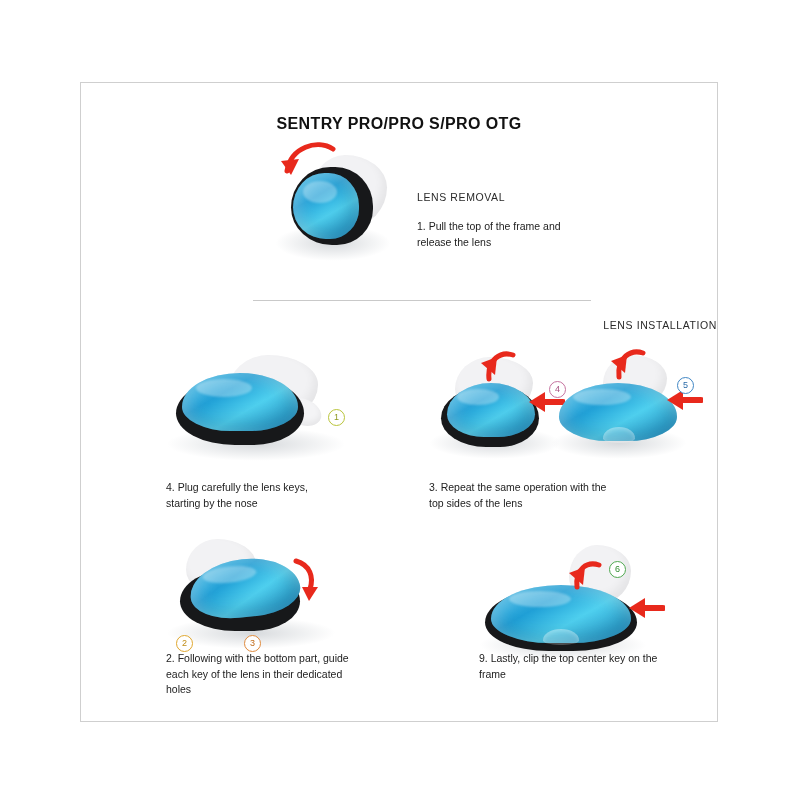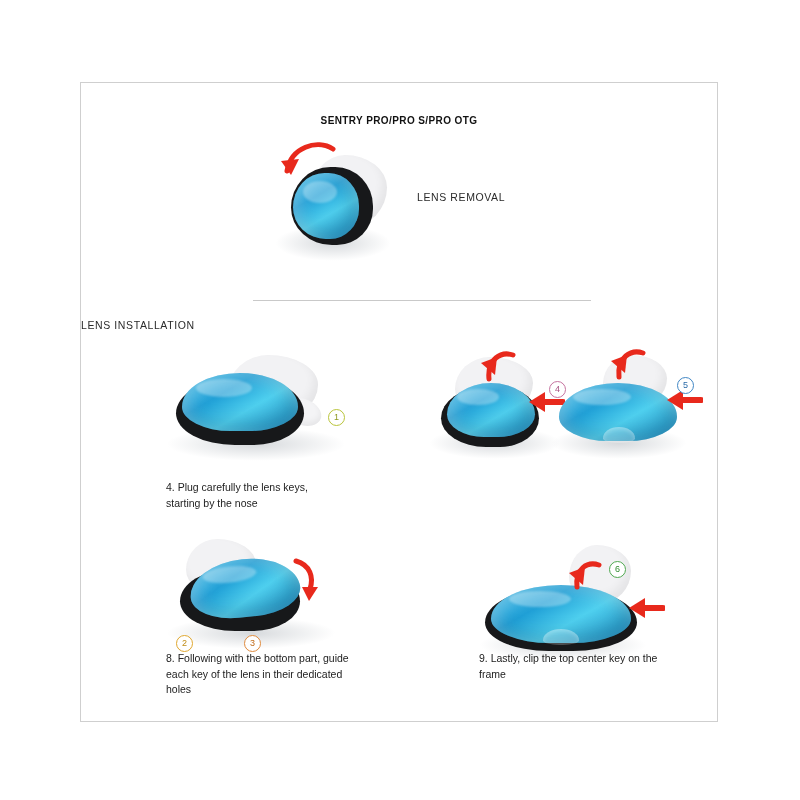--- a/index.html
+++ b/index.html
@@ -25,21 +25,21 @@
     background: #ffffff;
     box-sizing: border-box;
   }
 
   .title {
     position: absolute;
     left: 0;
     top: 32px;
     width: 100%;
     text-align: center;
-    font-size: 10px;
+    font-size: 16px;
     font-weight: bold;
     letter-spacing: 0.4px;
     color: #111;
   }
 
   .divider {
     position: absolute;
     left: 172px;
     top: 217px;
     width: 338px;
@@ -155,24 +155,25 @@
       <div class="gloss" style="left:10px; top:8px; width:34px; height:22px;"></div>
     </div>
 
     <svg class="arrow" style="left:6px; top:-6px;" width="62" height="46" viewBox="0 0 62 46">
       <path d="M10 36 C 14 12, 40 4, 56 14" stroke="#e8291c" stroke-width="5" fill="none" stroke-linecap="round"></path>
       <path d="M14 40 L 4 26 L 22 24 Z" fill="#e8291c"></path>
     </svg>
   </div>
 
   <div class="section-label" style="left:336px; top:108px;">LENS REMOVAL</div>
+  <div class="caption" style="left:336px; top:136px; width:180px;">1. Pull the top of the frame and release the lens</div>
 
   <div class="divider"></div>
 
-  <div class="section-label" style="left:0; top:236px; width:100%; text-align:left;">LENS INSTALLATION</div>
+  <div class="section-label" style="left:0; top:236px; width:100%; text-align:right;">LENS INSTALLATION</div>
 
   <div class="goggle-wrap" style="left:85px; top:270px; width:200px; height:110px;">
     <div class="shadow" style="left:0px; top:74px; width:180px; height:34px;"></div>
     <div class="hand" style="left:62px; top:2px; width:90px; height:66px;"></div>
     <div class="finger" style="left:118px; top:46px; width:38px; height:26px; transform:rotate(22deg);"></div>
     <div class="frame" style="left:10px; top:26px; width:128px; height:66px; border-radius:46% 40% 40% 46% / 52% 52% 48% 48%;"></div>
     <div class="lens flat" style="left:16px; top:20px; width:116px; height:58px;">
       <div class="gloss" style="left:14px; top:6px; width:56px; height:18px;"></div>
     </div>
     <div class="badge b1" style="left:162px; top:56px;">1</div>
@@ -188,21 +189,21 @@
       <div class="gloss" style="left:14px; top:6px; width:54px; height:16px;"></div>
     </div>
     <svg class="arrow" style="left:118px; top:22px;" width="40" height="52" viewBox="0 0 40 52">
       <path d="M12 6 C 26 10, 30 22, 26 34" stroke="#e8291c" stroke-width="5" fill="none" stroke-linecap="round"></path>
       <path d="M18 32 L 34 32 L 25 46 Z" fill="#e8291c"></path>
     </svg>
     <div class="badge b2" style="left:10px; top:102px;">2</div>
     <div class="badge b3" style="left:78px; top:102px;">3</div>
   </div>
 
-  <div class="caption" style="left:85px; top:568px; width:185px;">8. Following with the bottom part, guide each key of the lens in their dedicated holes</div>
+  <div class="caption" style="left:85px; top:568px; width:185px;">2. Following with the bottom part, guide each key of the lens in their dedicated holes</div>
 
   <div class="goggle-wrap" style="left:348px; top:270px; width:140px; height:110px;">
     <div class="shadow" style="left:0px; top:74px; width:132px; height:32px;"></div>
     <div class="hand" style="left:26px; top:4px; width:78px; height:58px;"></div>
     <div class="frame" style="left:12px; top:34px; width:98px; height:60px; border-radius:46% 40% 40% 46% / 52% 52% 48% 48%;"></div>
     <div class="lens flat" style="left:18px; top:30px; width:88px; height:54px;">
       <div class="gloss" style="left:10px; top:6px; width:42px; height:16px;"></div>
     </div>
     <svg class="arrow" style="left:50px; top:-8px;" width="44" height="42" viewBox="0 0 44 42">
       <path d="M10 34 C 8 14, 22 6, 34 10" stroke="#e8291c" stroke-width="5" fill="none" stroke-linecap="round"></path>
@@ -226,20 +227,21 @@
       <path d="M10 34 C 8 14, 22 6, 34 10" stroke="#e8291c" stroke-width="5" fill="none" stroke-linecap="round"></path>
       <path d="M2 18 L 18 12 L 16 30 Z" fill="#e8291c"></path>
     </svg>
     <svg class="arrow" style="left:112px; top:34px;" width="40" height="22" viewBox="0 0 40 22">
       <path d="M38 11 L 18 11" stroke="#e8291c" stroke-width="6" fill="none" stroke-linecap="round"></path>
       <path d="M20 1 L 4 11 L 20 21 Z" fill="#e8291c"></path>
     </svg>
     <div class="badge b5" style="left:126px; top:22px;">5</div>
   </div>
 
+  <div class="caption" style="left:348px; top:397px; width:180px;">3. Repeat the same operation with the top sides of the lens</div>
 
   <div class="goggle-wrap" style="left:398px; top:458px; width:190px; height:120px;">
     <div class="shadow" style="left:0px; top:88px; width:168px; height:32px;"></div>
     <div class="hand" style="left:90px; top:4px; width:62px; height:58px;"></div>
     <div class="frame" style="left:6px; top:48px; width:152px; height:62px; border-radius:44% 44% 42% 42% / 54% 54% 46% 46%;"></div>
     <div class="lens flat" style="left:12px; top:44px; width:140px; height:58px;">
       <div class="gloss" style="left:18px; top:6px; width:62px; height:16px;"></div>
       <div class="nose" style="left:52px; bottom:-2px; width:36px; height:16px; background:rgba(255,255,255,0.22);"></div>
     </div>
     <svg class="arrow" style="left:88px; top:12px;" width="40" height="42" viewBox="0 0 40 42">

